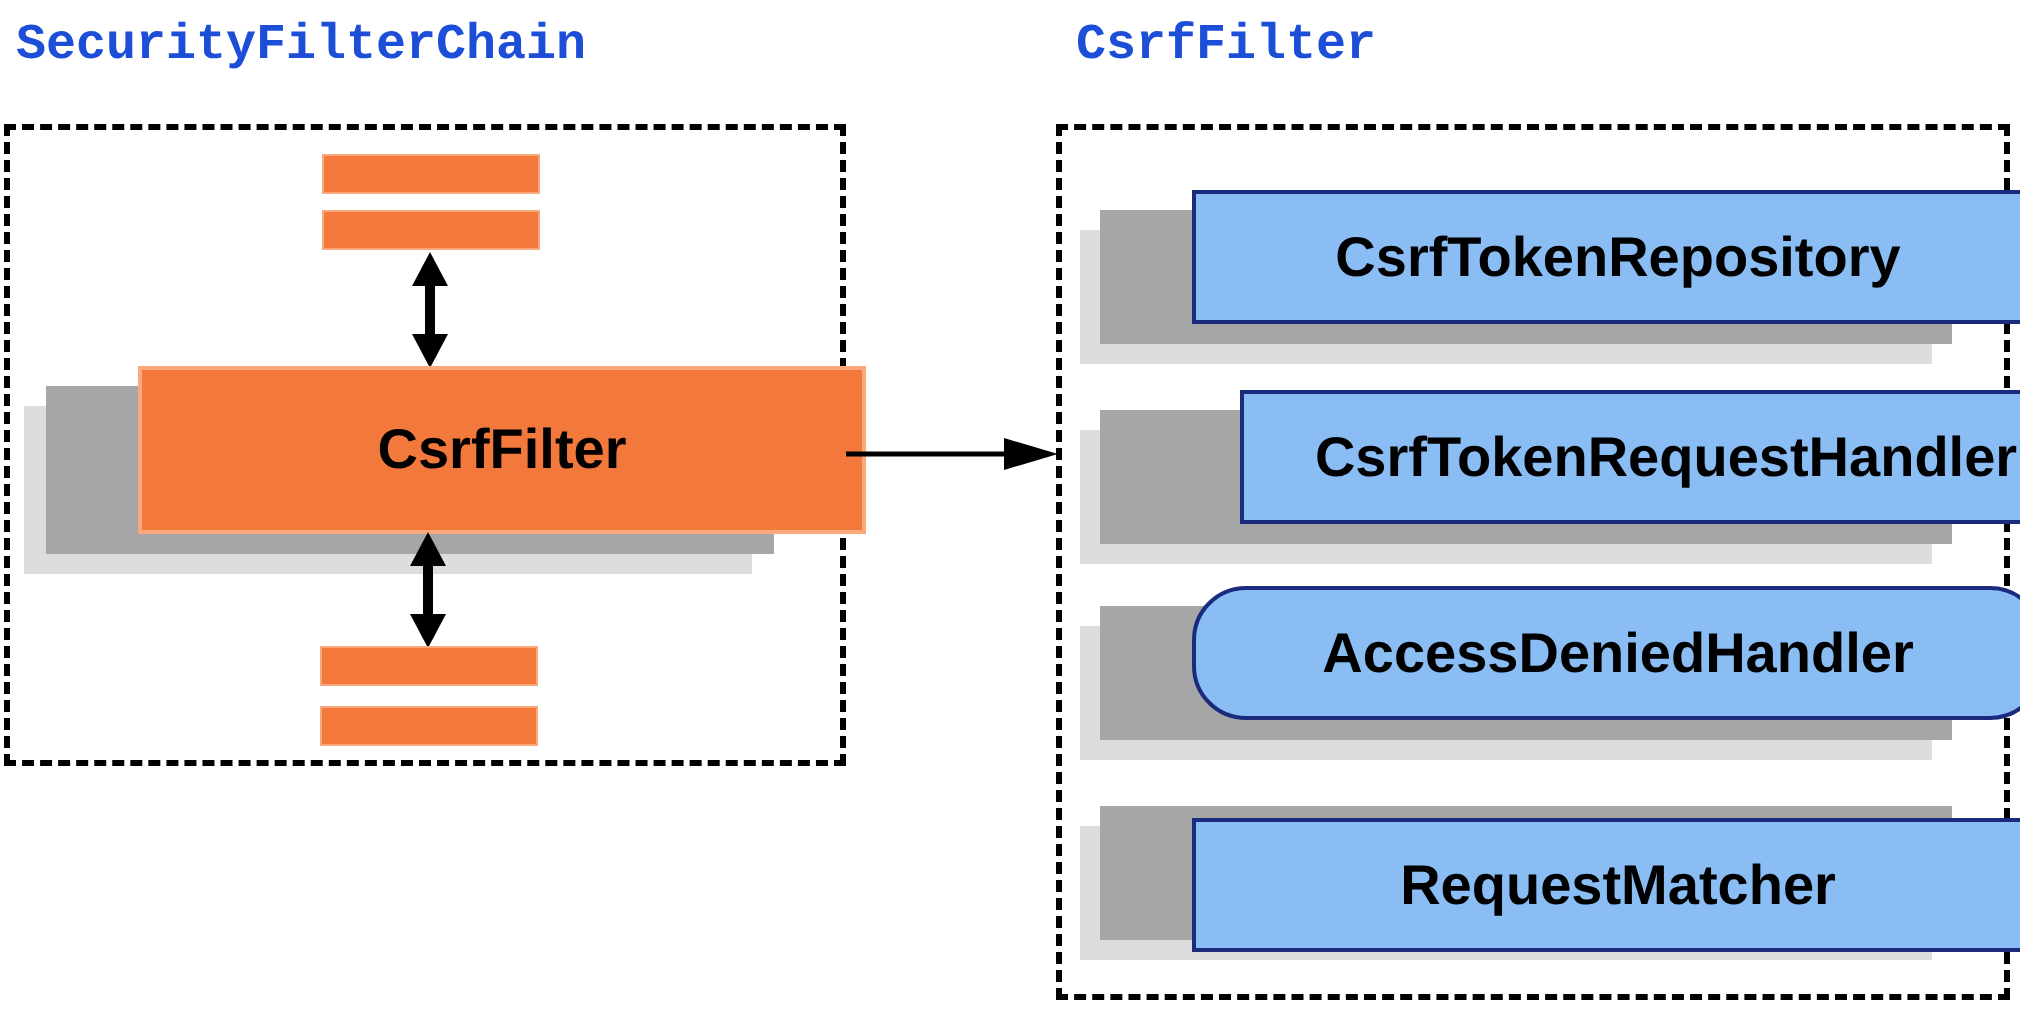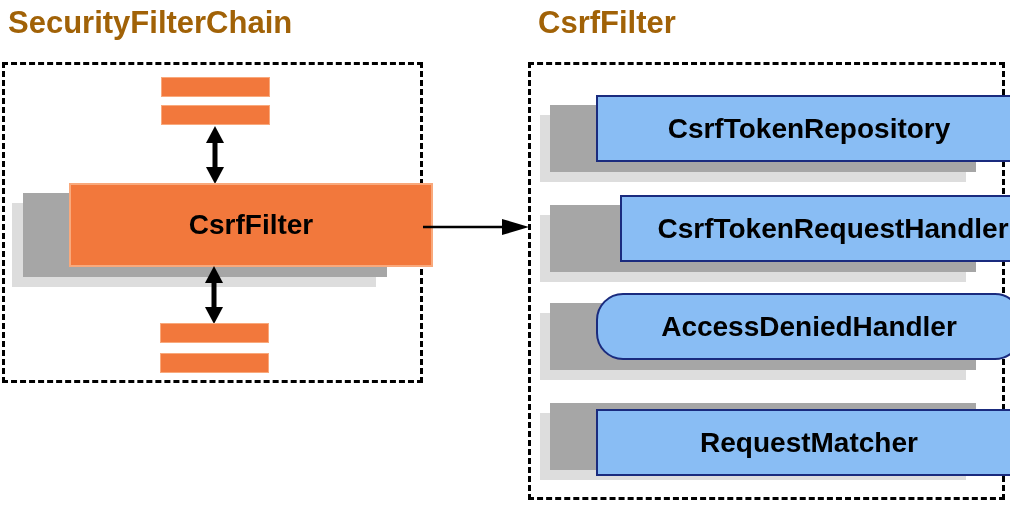--- a/index.html
+++ b/index.html
@@ -9,25 +9,26 @@
   }
   .canvas {
     position: relative;
     width: 1010px;
     height: 505px;
     background: var(--background, #ffffff);
     overflow: hidden;
   }
   .title {
     position: absolute;
-    font-size: 31px;
+    font-size: 25px;
     font-weight: 700;
-    color: #a16207;
+    color: #1d4ed8;
     line-height: 38px;
     white-space: nowrap;
+    font-family: Liberation Mono, monospace;
   }
   .dashed-box {
     position: absolute;
     border: 3px dashed #000;
     background: transparent;
   }
   .bar {
     position: absolute;
     width: 109px;
     height: 20px;

